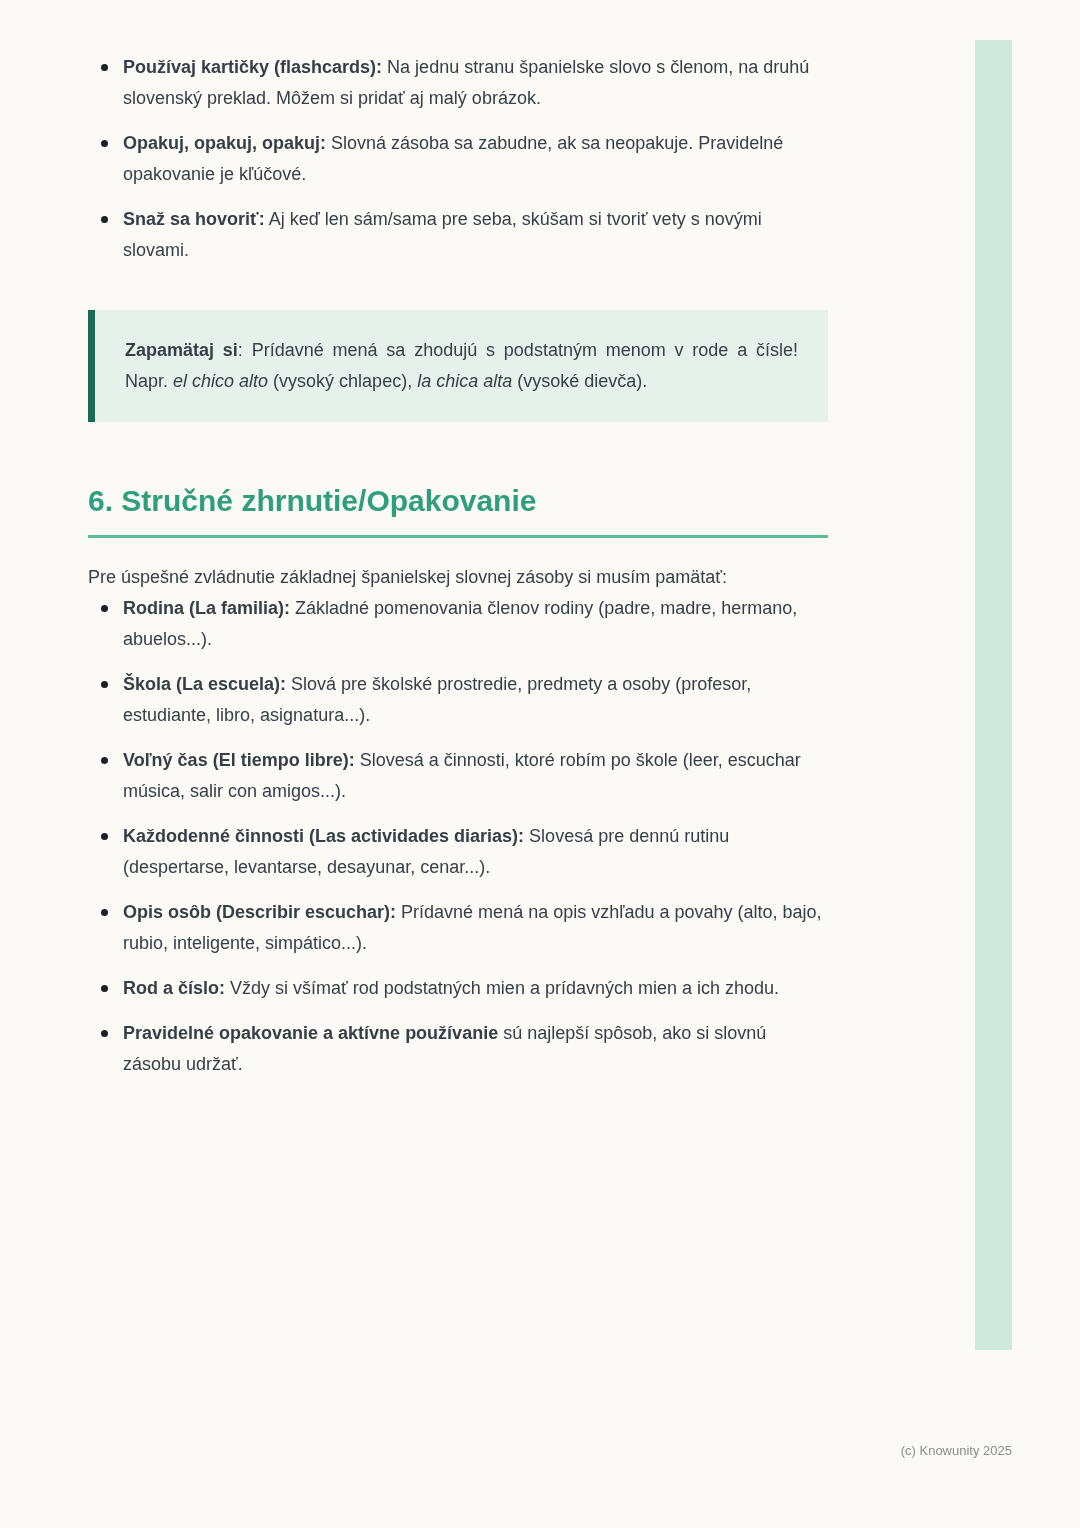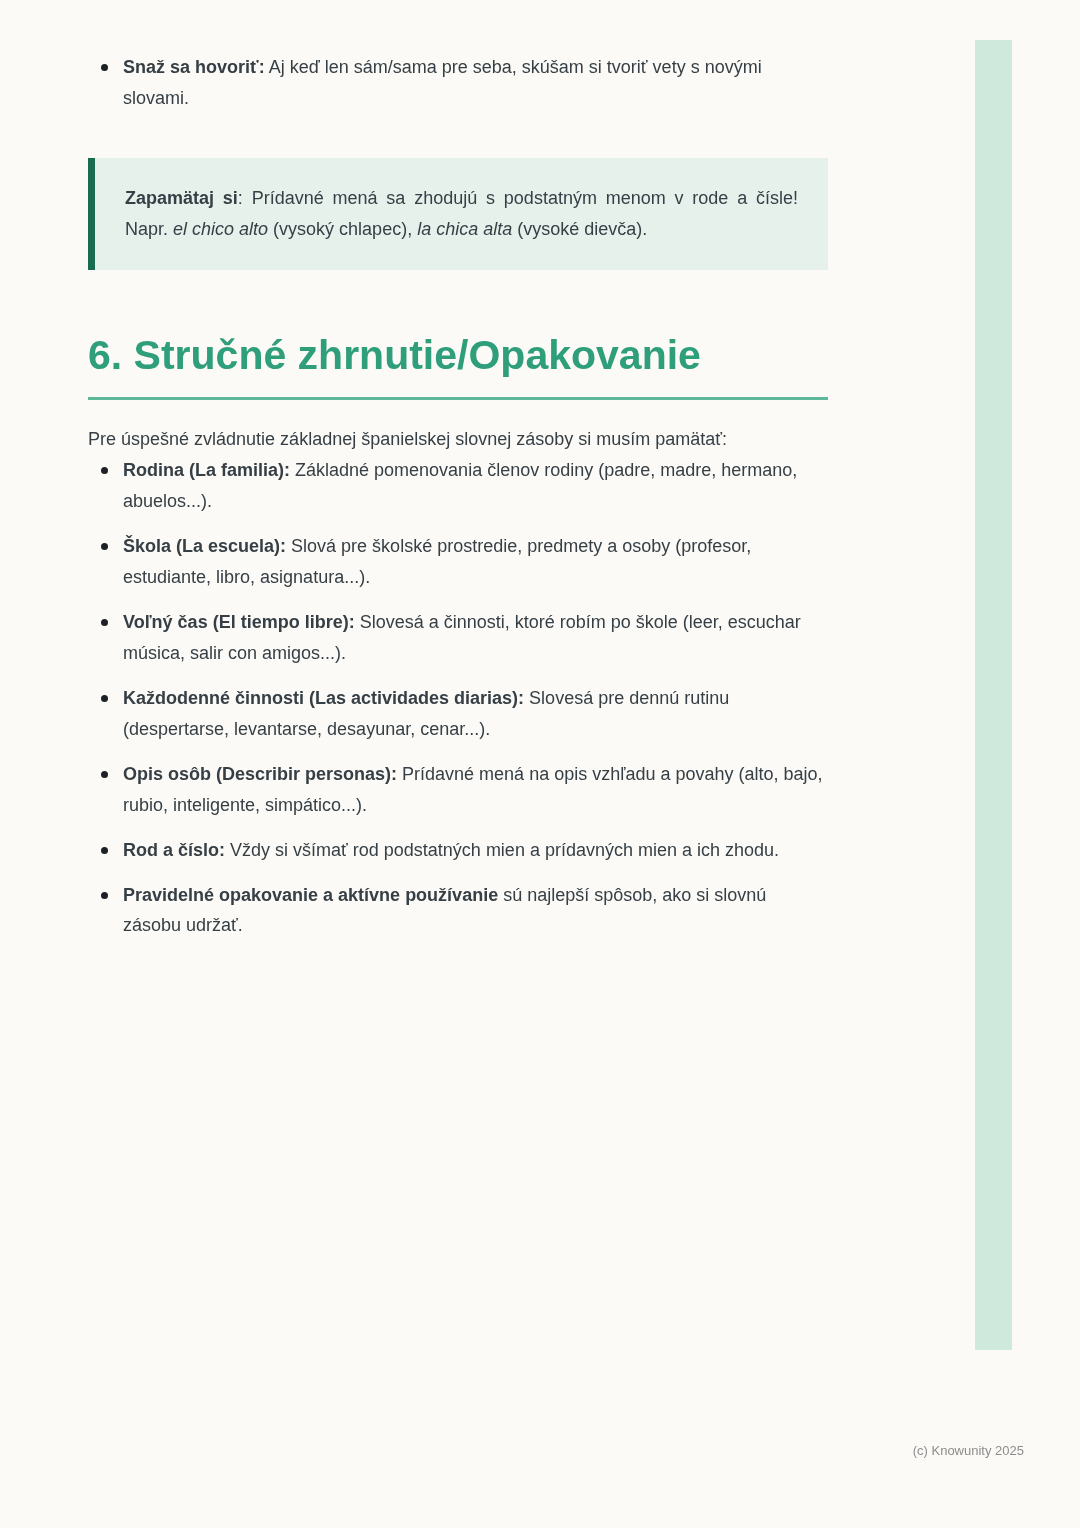--- a/index.html
+++ b/index.html
@@ -63,72 +63,74 @@
     margin-top:44px;
     background:var(--callout-bg);
     border-left:7px solid var(--callout-border);
     padding:25px 30px;
   }
   .callout p{
     text-align:justify;
   }
   h2.section-heading{
     margin-top:60px;
-    font-size:41px;
+    font-size:30px;
     line-height:1.25;
     font-weight:700;
     color:var(--accent);
   }
   .heading-rule{
     margin-top:16px;
     height:3px;
     background:var(--rule);
   }
   p.intro{
     margin-top:24px;
     text-align:justify;
   }
   ul.bullets.summary{
   }
   .footer{
     position:absolute;
-    right:56px;
+    right:68px;
     bottom:70px;
     font-size:13px;
     color:var(--footer);
   }
 </style>
 </head>
 <body>
 
 <div class="page">
 
   <div class="edge-bar"></div>
 
   <div class="content">
 
     <ul class="bullets">
+        <li><strong>Používaj kartičky (flashcards):</strong><span> Na jednu stranu španielske slovo s členom, na druhú slovenský preklad. Môžem si pridať aj malý obrázok.</span></li>
+        <li><strong>Opakuj, opakuj, opakuj:</strong><span> Slovná zásoba sa zabudne, ak sa neopakuje. Pravidelné opakovanie je kľúčové.</span></li>
         <li><strong>Snaž sa hovoriť:</strong><span> Aj keď len sám/sama pre seba, skúšam si tvoriť vety s novými slovami.</span></li>
       </ul>
 
     <div class="callout">
       <p><strong>Zapamätaj si</strong><span>: Prídavné mená sa zhodujú s podstatným menom v rode a čísle! Napr. </span><em>el chico alto</em><span> (vysoký chlapec), </span><em>la chica alta</em><span> (vysoké dievča).</span></p>
     </div>
 
     <h2 class="section-heading">6. Stručné zhrnutie/Opakovanie</h2>
     <div class="heading-rule"></div>
 
     <p class="intro">Pre úspešné zvládnutie základnej španielskej slovnej zásoby si musím pamätať:</p>
 
     <ul class="bullets summary">
         <li><strong>Rodina (La familia):</strong><span> Základné pomenovania členov rodiny (padre, madre, hermano, abuelos...).</span></li>
         <li><strong>Škola (La escuela):</strong><span> Slová pre školské prostredie, predmety a osoby (profesor, estudiante, libro, asignatura...).</span></li>
         <li><strong>Voľný čas (El tiempo libre):</strong><span> Slovesá a činnosti, ktoré robím po škole (leer, escuchar música, salir con amigos...).</span></li>
         <li><strong>Každodenné činnosti (Las actividades diarias):</strong><span> Slovesá pre dennú rutinu (despertarse, levantarse, desayunar, cenar...).</span></li>
-        <li><strong>Opis osôb (Describir personas):</strong><span> Prídavné mená na opis vzhľadu a povahy (alto, bajo, rubio, inteligente, simpático...).</span></li>
+        <li><strong>Opis osôb (Describir escuchar):</strong><span> Prídavné mená na opis vzhľadu a povahy (alto, bajo, rubio, inteligente, simpático...).</span></li>
         <li><strong>Rod a číslo:</strong><span> Vždy si všímať rod podstatných mien a prídavných mien a ich zhodu.</span></li>
         <li><strong>Pravidelné opakovanie a aktívne používanie</strong><span> sú najlepší spôsob, ako si slovnú zásobu udržať.</span></li>
       </ul>
 
   </div>
 
   <div class="footer">(c) Knowunity 2025</div>
 
 </div>
 

